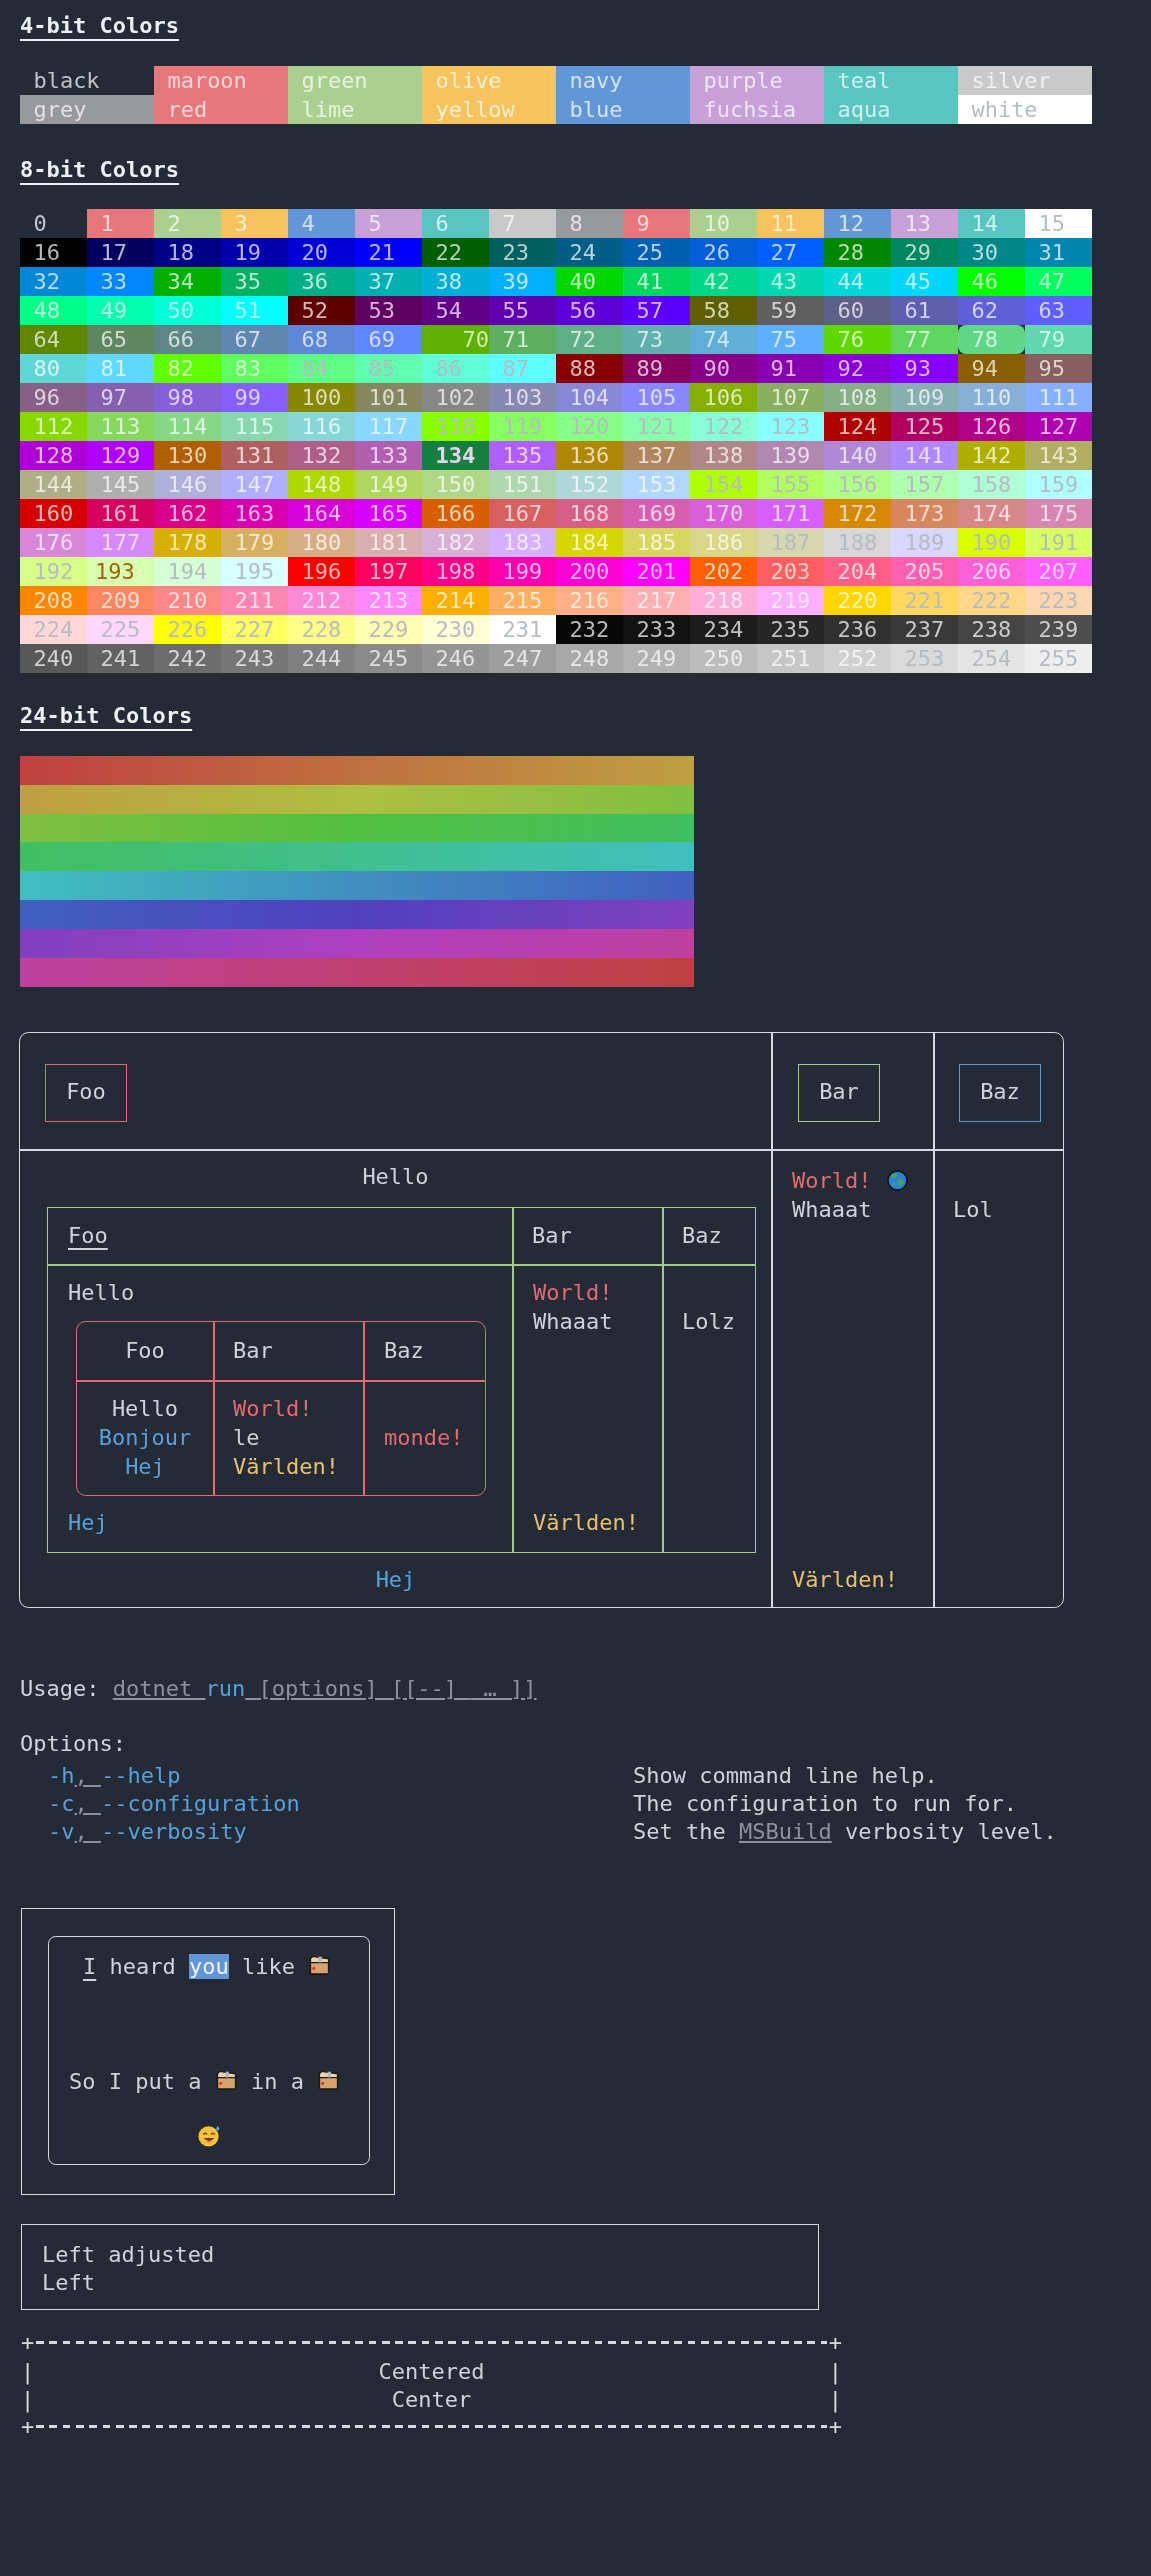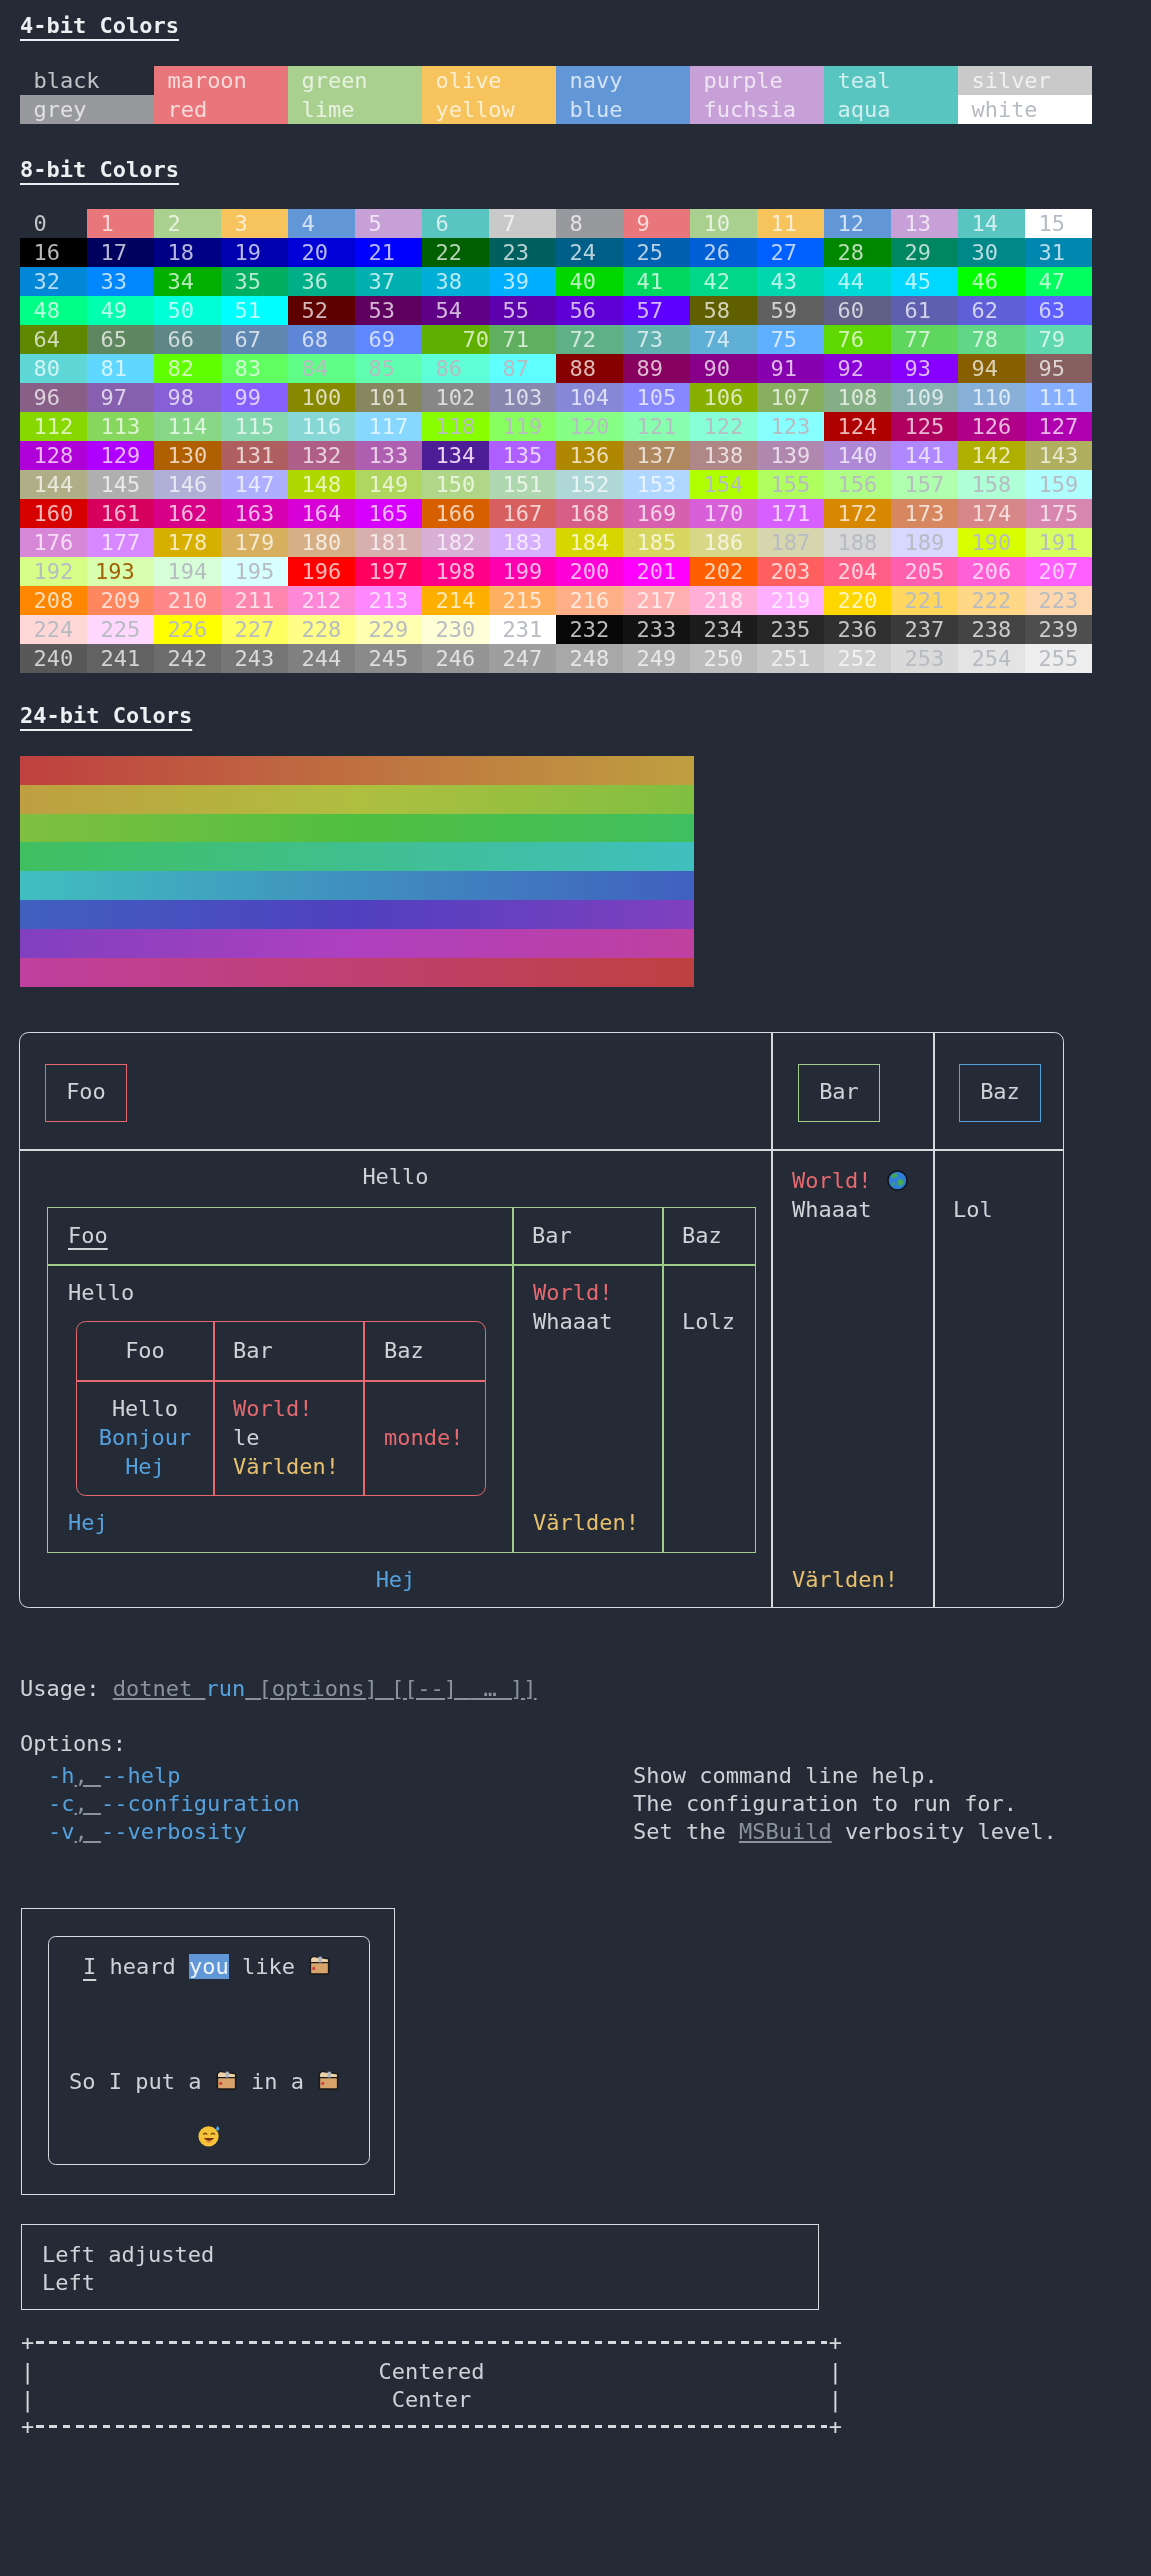--- a/index.html
+++ b/index.html
@@ -133,21 +133,21 @@
       <div class="cell" style="background: rgb(95, 135, 215); color: rgb(210, 221, 244);">68</div>
       <div class="cell" style="background: rgb(95, 135, 255); color: rgb(210, 221, 255);">69</div>
       <div class="cell" style="background: rgb(95, 175, 0); color: rgb(210, 233, 184); text-align: right;">70</div>
       <div class="cell" style="background: rgb(95, 175, 95); color: rgb(210, 233, 210);">71</div>
       <div class="cell" style="background: rgb(95, 175, 135); color: rgb(210, 233, 221);">72</div>
       <div class="cell" style="background: rgb(95, 175, 175); color: rgb(210, 233, 233);">73</div>
       <div class="cell" style="background: rgb(95, 175, 215); color: rgb(210, 233, 244);">74</div>
       <div class="cell" style="background: rgb(95, 175, 255); color: rgb(210, 233, 255);">75</div>
       <div class="cell" style="background: rgb(95, 215, 0); color: rgb(210, 244, 184);">76</div>
       <div class="cell" style="background: rgb(95, 215, 95); color: rgb(210, 244, 210);">77</div>
-      <div class="cell" style="background: rgb(95, 215, 135); color: rgb(210, 244, 221);">78</div>
+      <div class="cell" style="background: rgb(95, 215, 135); color: rgb(210, 244, 221); border-radius: 8px;">78</div>
       <div class="cell" style="background: rgb(95, 215, 175); color: rgb(210, 244, 233);">79</div>
       <div class="cell" style="background: rgb(95, 215, 215); color: rgb(210, 244, 244);">80</div>
       <div class="cell" style="background: rgb(95, 215, 255); color: rgb(210, 244, 255);">81</div>
       <div class="cell" style="background: rgb(95, 255, 0); color: rgb(210, 255, 184);">82</div>
       <div class="cell" style="background: rgb(95, 255, 95); color: rgb(210, 255, 210);">83</div>
       <div class="cell" style="background: rgb(95, 255, 135); color: rgb(183, 188, 194);">84</div>
       <div class="cell" style="background: rgb(95, 255, 175); color: rgb(183, 188, 194);">85</div>
       <div class="cell" style="background: rgb(95, 255, 215); color: rgb(183, 188, 194);">86</div>
       <div class="cell" style="background: rgb(95, 255, 255); color: rgb(183, 188, 194);">87</div>
       <div class="cell" style="background: rgb(135, 0, 0); color: rgb(221, 184, 184);">88</div>
@@ -189,21 +189,21 @@
       <div class="cell" style="background: rgb(175, 0, 0); color: rgb(233, 184, 184);">124</div>
       <div class="cell" style="background: rgb(175, 0, 95); color: rgb(233, 184, 210);">125</div>
       <div class="cell" style="background: rgb(175, 0, 135); color: rgb(233, 184, 221);">126</div>
       <div class="cell" style="background: rgb(175, 0, 175); color: rgb(233, 184, 233);">127</div>
       <div class="cell" style="background: rgb(175, 0, 215); color: rgb(233, 184, 244);">128</div>
       <div class="cell" style="background: rgb(175, 0, 255); color: rgb(233, 184, 255);">129</div>
       <div class="cell" style="background: rgb(175, 95, 0); color: rgb(233, 210, 184);">130</div>
       <div class="cell" style="background: rgb(175, 95, 95); color: rgb(233, 210, 210);">131</div>
       <div class="cell" style="background: rgb(175, 95, 135); color: rgb(233, 210, 221);">132</div>
       <div class="cell" style="background: rgb(175, 95, 175); color: rgb(233, 210, 233);">133</div>
-      <div class="cell" style="background: #4c1d95; color: rgb(233, 210, 244);">134</div>
+      <div class="cell" style="background: #15803d; color: rgb(233, 210, 244); font-weight: bold;">134</div>
       <div class="cell" style="background: rgb(175, 95, 255); color: rgb(233, 210, 255);">135</div>
       <div class="cell" style="background: rgb(175, 135, 0); color: rgb(233, 221, 184);">136</div>
       <div class="cell" style="background: rgb(175, 135, 95); color: rgb(233, 221, 210);">137</div>
       <div class="cell" style="background: rgb(175, 135, 135); color: rgb(233, 221, 221);">138</div>
       <div class="cell" style="background: rgb(175, 135, 175); color: rgb(233, 221, 233);">139</div>
       <div class="cell" style="background: rgb(175, 135, 215); color: rgb(233, 221, 244);">140</div>
       <div class="cell" style="background: rgb(175, 135, 255); color: rgb(233, 221, 255);">141</div>
       <div class="cell" style="background: rgb(175, 175, 0); color: rgb(233, 233, 184);">142</div>
       <div class="cell" style="background: rgb(175, 175, 95); color: rgb(233, 233, 210);">143</div>
       <div class="cell" style="background: rgb(175, 175, 135); color: rgb(233, 233, 221);">144</div>

